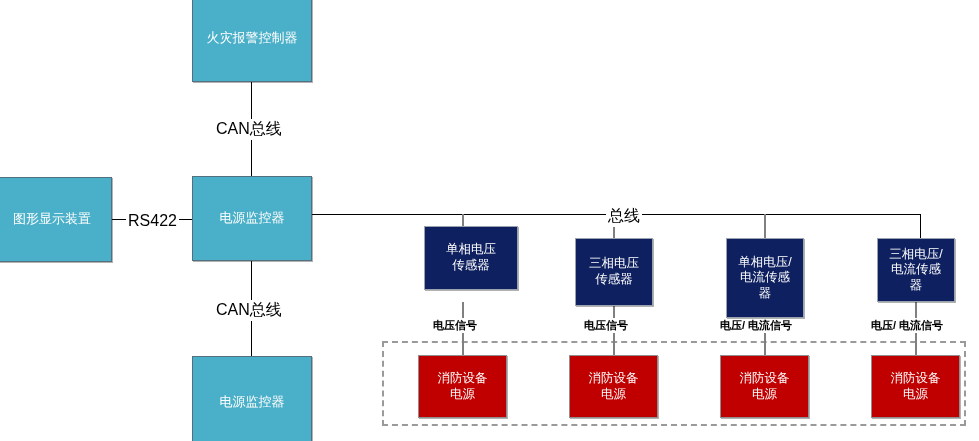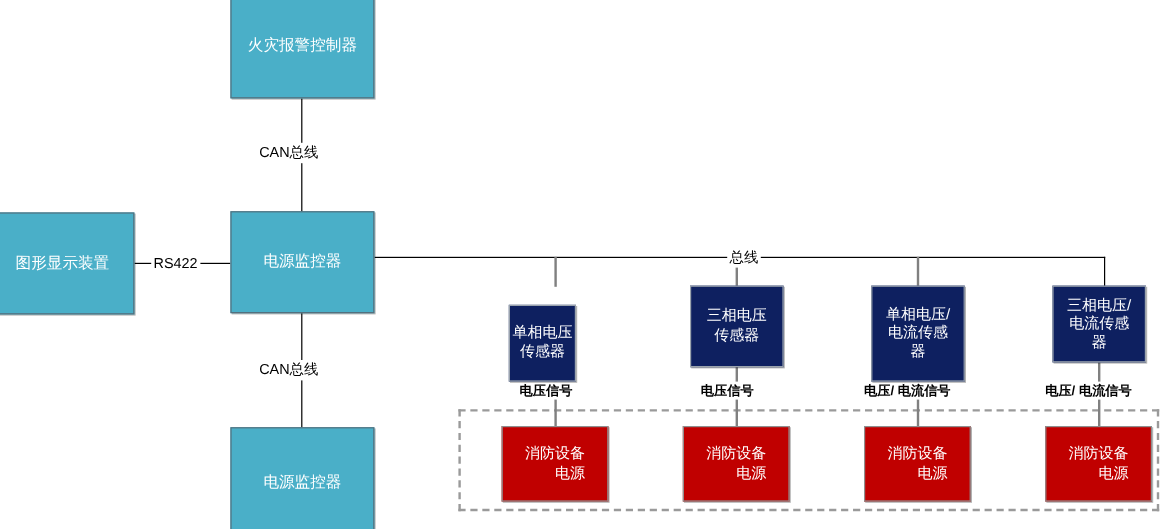--- a/index.html
+++ b/index.html
@@ -37,35 +37,34 @@
   }
   .node.navy {
     background: #0E2060;
     border-color: #9aa3ad;
     font-size: 12.5px;
   }
   .node.red {
     background: #C00000;
     border-color: #8f8f8f;
     font-size: 12.5px;
-    text-align: right;
   }
   
   .line {
     position: absolute;
     background: #000000;
     z-index: 1;
   }
   .line.h { height: 1px; }
   .line.v { width: 1px; }
   .line.greyv { background: #808080; width: 2px; }
   
   .edge-label {
     position: absolute;
-    font-size: 12px;
+    font-size: 16px;
     color: #000000;
     background: #ffffff;
     padding: 0 2px;
     white-space: nowrap;
     z-index: 2;
     text-align: center;
   }
   .edge-label.small {
     font-size: 11px;
     padding: 0 1px;
@@ -124,21 +123,21 @@
   <div class="edge-label small" style="left:870px; top:318px;">电压/ 电流信号</div>
 
   <div class="node teal" style="left:192px; top:-6px; width:120px; height:88px;">火灾报警控制器</div>
 
   <div class="node teal" style="left:-8px; top:177px; width:120px; height:85px;">图形显示装置</div>
 
   <div class="node teal" style="left:192px; top:176px; width:120px; height:85px;">电源监控器</div>
 
   <div class="node teal" style="left:192px; top:356px; width:120px; height:92px;">电源监控器</div>
 
-  <div class="node navy" style="left:424px; top:254px; width:56px; height:64px;">单相电压
+  <div class="node navy" style="left:424px; top:226px; width:94px; height:64px;">单相电压
 传感器</div>
 
   <div class="node navy" style="left:575px; top:238px; width:78px; height:68px;">三相电压
 传感器</div>
 
   <div class="node navy" style="left:726px; top:238px; width:78px; height:80px;">单相电压/
 电流传感
 器</div>
 
   <div class="node navy" style="left:877px; top:238px; width:78px; height:64px;text-align:center;">三相电压/

